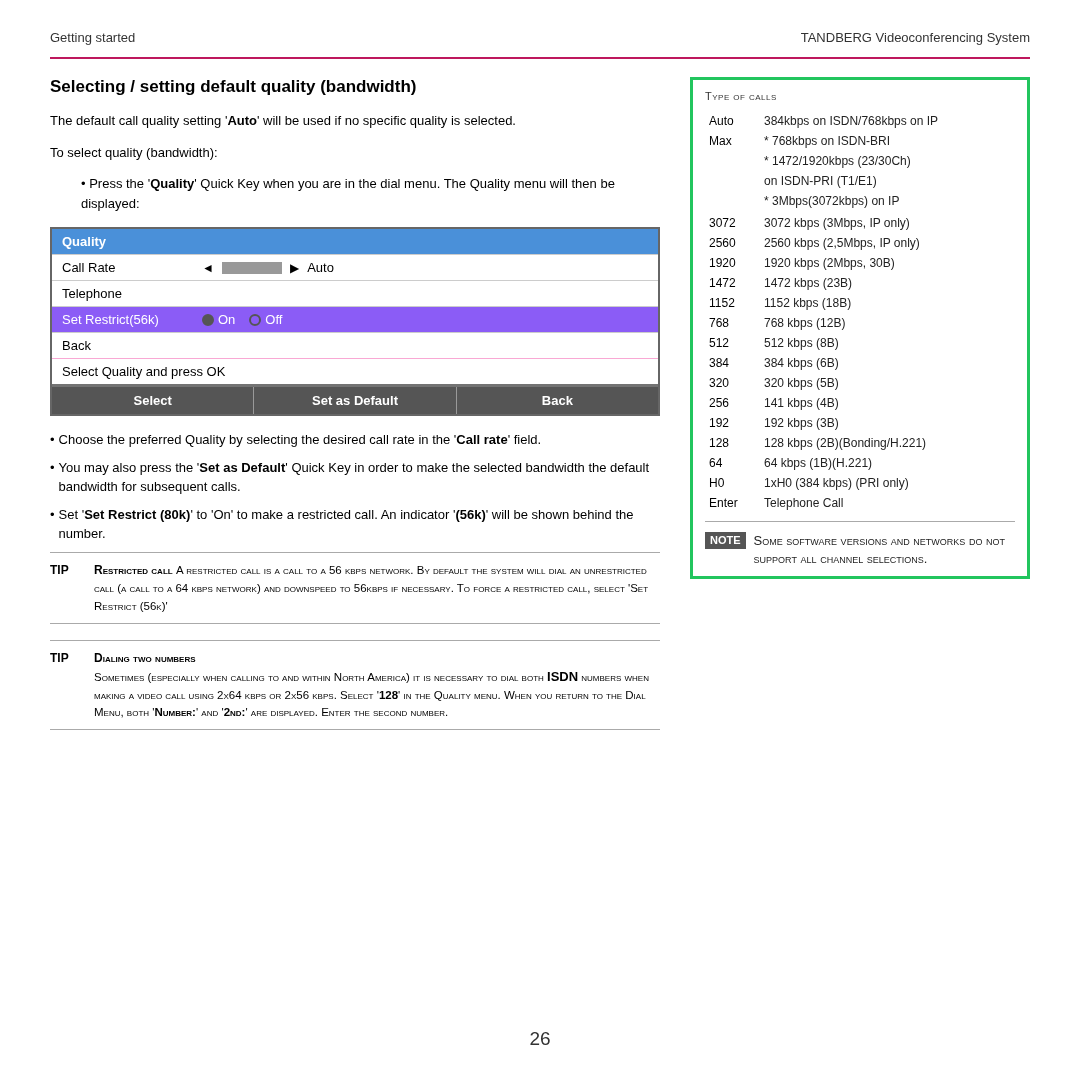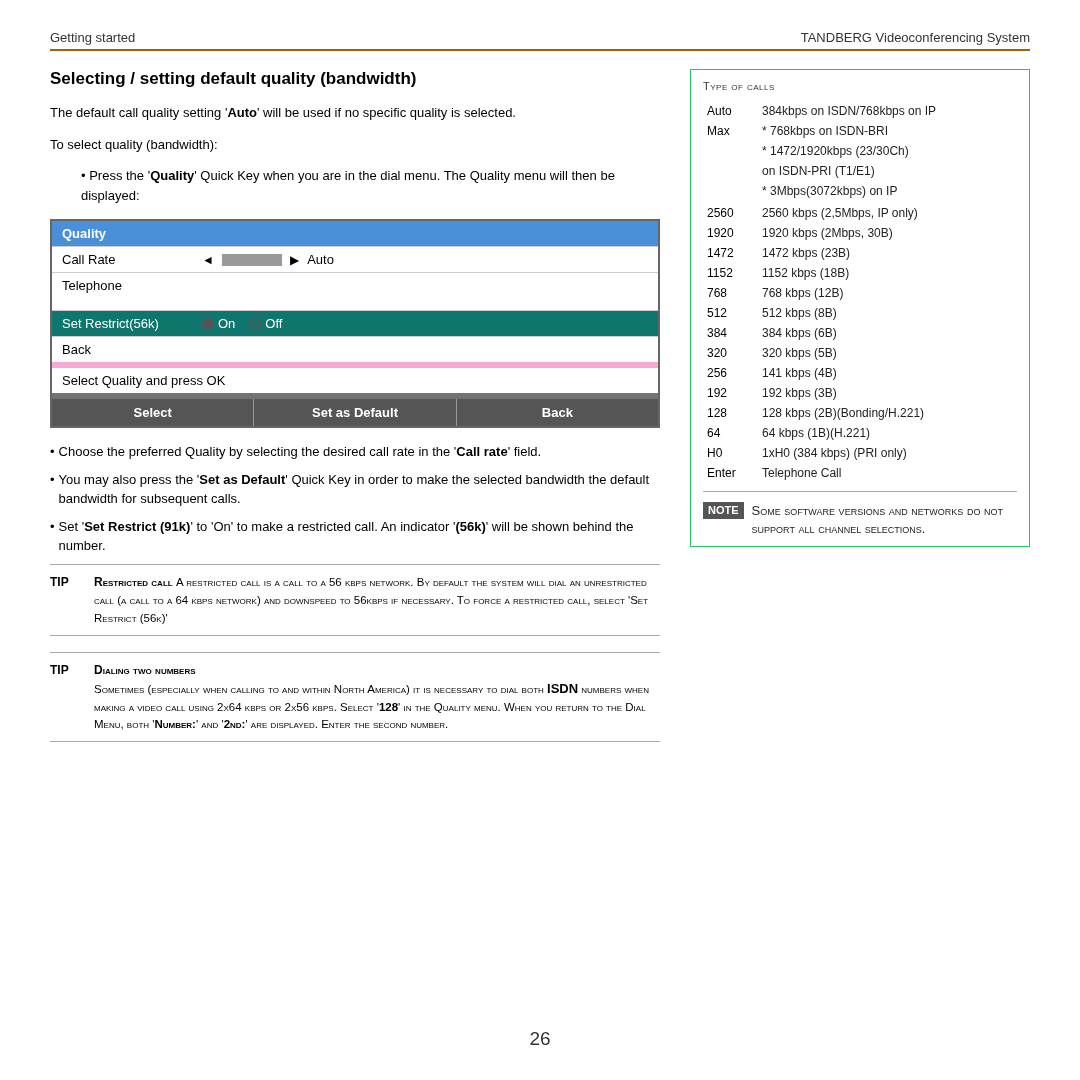--- a/index.html
+++ b/index.html
@@ -16,22 +16,22 @@
       width: 1080px;
       height: 1080px;
       padding: 30px 50px;
       display: flex;
       flex-direction: column;
     }
     .top-header {
       display: flex;
       justify-content: space-between;
       align-items: center;
-      border-bottom: 2px solid #a16207;
-      padding-bottom: 4px;
+      border-bottom: 2px solid #be185d;
+      padding-bottom: 12px;
       margin-bottom: 18px;
     }
     .top-header-left {
       font-size: 13px;
       color: #333;
     }
     .top-header-center {
       font-size: 13px;
       color: #333;
     }
@@ -81,23 +81,22 @@
       font-weight: bold;
       font-size: 13px;
     }
     .menu-row {
       display: flex;
       align-items: center;
       padding: 5px 10px;
       border-top: 1px solid #ccc;
     }
     .menu-row.active {
-      background: #0f766e;
+      background: #8b5cf6;
       color: #fff;
-      margin-top: 12px;
     }
     .menu-row-label {
       width: 140px;
       font-size: 13px;
     }
     .menu-row-control {
       display: flex;
       align-items: center;
       gap: 8px;
       font-size: 13px;
@@ -133,46 +132,46 @@
       border: 2px solid #555;
       display: inline-block;
     }
     .radio-dot.filled {
       background: #555;
     }
     .menu-bottom-row {
       display: flex;
       align-items: center;
       padding: 5px 10px;
-      border-top: 6px solid #f9a8d4;
+      border-top: 1px solid #f9a8d4;
       background: #fff;
     }
     .menu-select-text {
       font-size: 13px;
     }
     .menu-buttons-row {
       display: flex;
-      border-top: 6px solid #737373;
+      border-top: 3px solid #737373;
     }
     .menu-btn {
       flex: 1;
       padding: 6px 10px;
       background: #555;
       color: #fff;
       text-align: center;
       font-size: 13px;
       font-weight: bold;
       border-right: 1px solid #999;
     }
     .menu-btn:last-child {
       border-right: none;
     }
     
     .right-panel {
-      border: 1px solid #22c55e;
+      border: 3px solid #22c55e;
       font-size: 12px;
       line-height: 1.5;
     }
     .right-panel-inner {
       padding: 8px 12px;
     }
     .rp-title {
       font-size: 11px;
       font-variant: small-caps;
       letter-spacing: 0.5px;
@@ -354,21 +353,21 @@
       </div>
       <div class="bullet-row">
         <span class="bullet-sym">•</span>
         <span class="bullet-content">
           You may also press the '<b>Set as Default</b>' Quick Key in order to make the selected bandwidth the default bandwidth for subsequent calls.
         </span>
       </div>
       <div class="bullet-row">
         <span class="bullet-sym">•</span>
         <span class="bullet-content">
-          Set '<b>Set Restrict (91k)</b>' to 'On' to make a restricted call. An indicator '<b>(56k)</b>' will be shown behind the number.
+          Set '<b>Set Restrict (80k)</b>' to 'On' to make a restricted call. An indicator '<b>(56k)</b>' will be shown behind the number.
         </span>
       </div>
 
       <div class="tip-box">
         <span class="tip-label">TIP</span>
         <div class="tip-content">
           <span class="tip-content-title">Restricted call</span>
           <span class="tip-content-body"> A restricted call is a call to a 56 kbps network. By default the system will dial an unrestricted call (a call to a 64 kbps network) and downspeed to 56kbps if necessary. To force a restricted call, select 'Set Restrict (56k)'</span>
         </div>
       </div>
@@ -408,20 +407,24 @@
                 </tr>
                 <tr>
                   <td></td>
                   <td>* 3Mbps(3072kbps)  on IP</td>
                 </tr>
                 <tr>
                   <td></td>
                   <td></td>
                 </tr>
                 <tr>
+                  <td>3072</td>
+                  <td>3072 kbps (3Mbps, IP only)</td>
+                </tr>
+                <tr>
                   <td>2560</td>
                   <td>2560 kbps (2,5Mbps, IP only)</td>
                 </tr>
                 <tr>
                   <td>1920</td>
                   <td>1920 kbps (2Mbps, 30B)</td>
                 </tr>
                 <tr>
                   <td>1472</td>
                   <td>1472 kbps (23B)</td>

